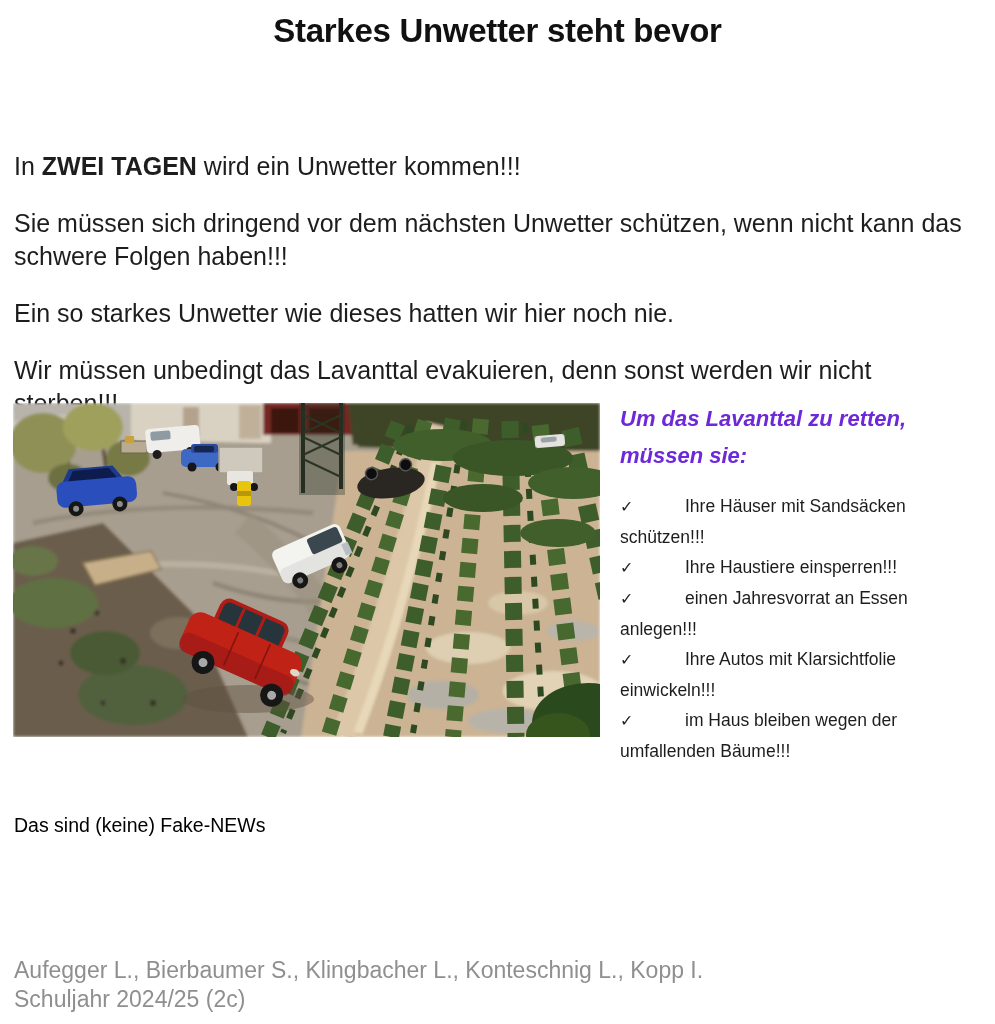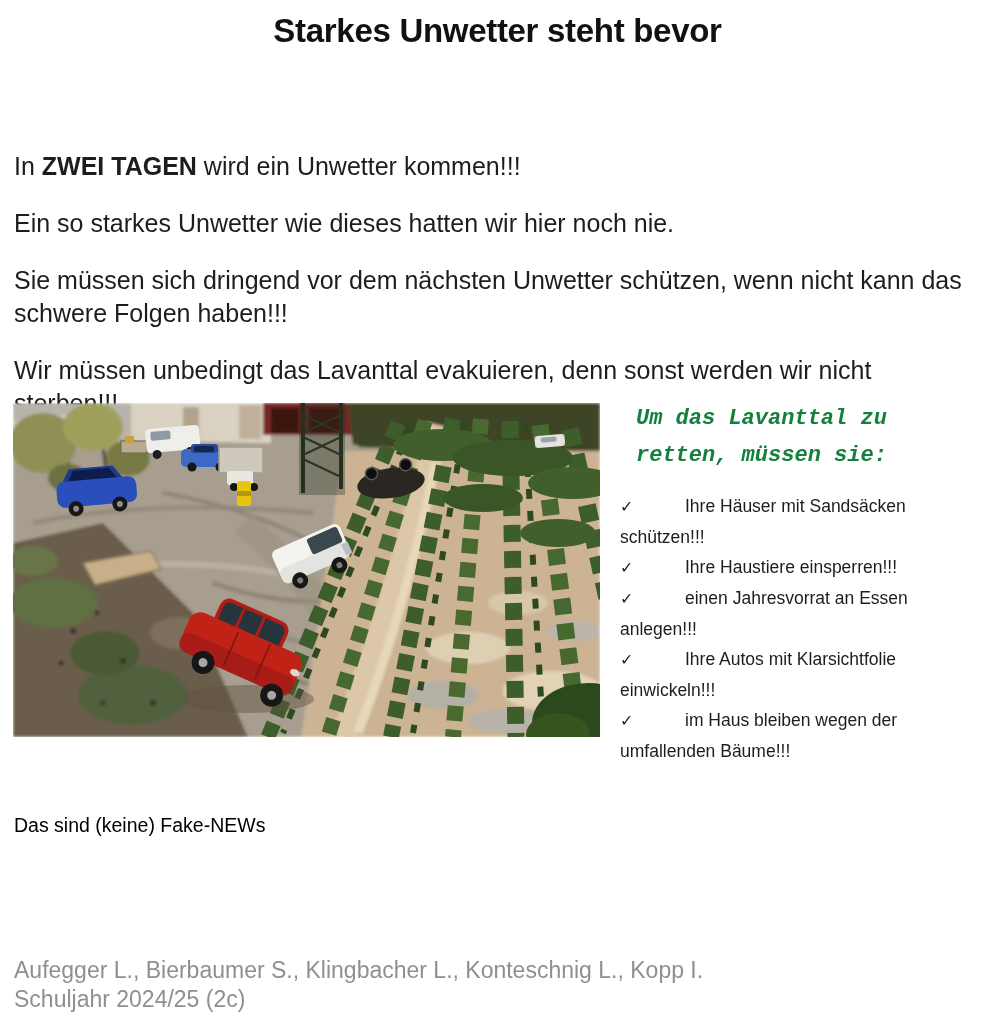--- a/index.html
+++ b/index.html
@@ -14,45 +14,45 @@
   .paras{position:absolute;left:14px;top:150px;width:960px;}
   .paras p{margin:0 0 24px 0;font-size:25px;line-height:33px;color:#1d1d1d;}
   .paras .line{display:block;}
   .b{font-weight:700;}
 
   .photo{position:absolute;left:13px;top:403px;width:587px;height:334px;overflow:hidden;}
   .photo svg{display:block;width:587px;height:334px;}
 
   .sidebar{position:absolute;left:620px;top:400px;width:360px;}
   .sidebar h2{
-    margin:0 0 17px 16px;font-size:22px;line-height:37px;
-    font-weight:700;font-style:italic;color:#15803d;font-family:Liberation Mono, monospace;
+    margin:0 0 17px 0;font-size:22px;line-height:37px;
+    font-weight:700;font-style:italic;color:#6d28d9;
   }
   .check-item{font-size:17.5px;line-height:30px;color:#1d1d1d;}
   .check{display:inline-block;width:65px;color:#222222;font-size:16px;}
 
   .closing{position:absolute;left:14px;top:814px;font-size:19.5px;color:#000000;}
 
   .footer{position:absolute;left:14px;top:956px;font-size:23px;line-height:29px;color:#8f8f8f;}
   .footer .line{display:block;}
 </style>
 </head>
 <body>
 
 <div id="page">
 
   <div class="title">Starkes Unwetter steht bevor</div>
 
   <div class="paras">
     <p><span>In </span><span class="b">ZWEI TAGEN</span><span> wird ein Unwetter kommen!!!</span></p>
-    <p>Ein so starkes Unwetter wie dieses hatten wir hier noch nie.</p>
     <p>
       <span class="line">Sie müssen sich dringend vor dem nächsten Unwetter schützen, wenn nicht kann das</span>
       <span class="line">schwere Folgen haben!!!</span>
     </p>
+    <p>Ein so starkes Unwetter wie dieses hatten wir hier noch nie.</p>
     <p>Wir müssen unbedingt das Lavanttal evakuieren, denn sonst werden wir nicht sterben!!!</p>
   </div>
 
   <div class="photo">
     <svg viewBox="0 0 587 334" preserveAspectRatio="none">
       <defs>
         <filter id="b2" x="-10%" y="-10%" width="120%" height="120%">
             <feGaussianBlur stdDeviation="1.6"></feGaussianBlur>
           </filter>
         <filter id="b1" x="-20%" y="-20%" width="140%" height="140%">

